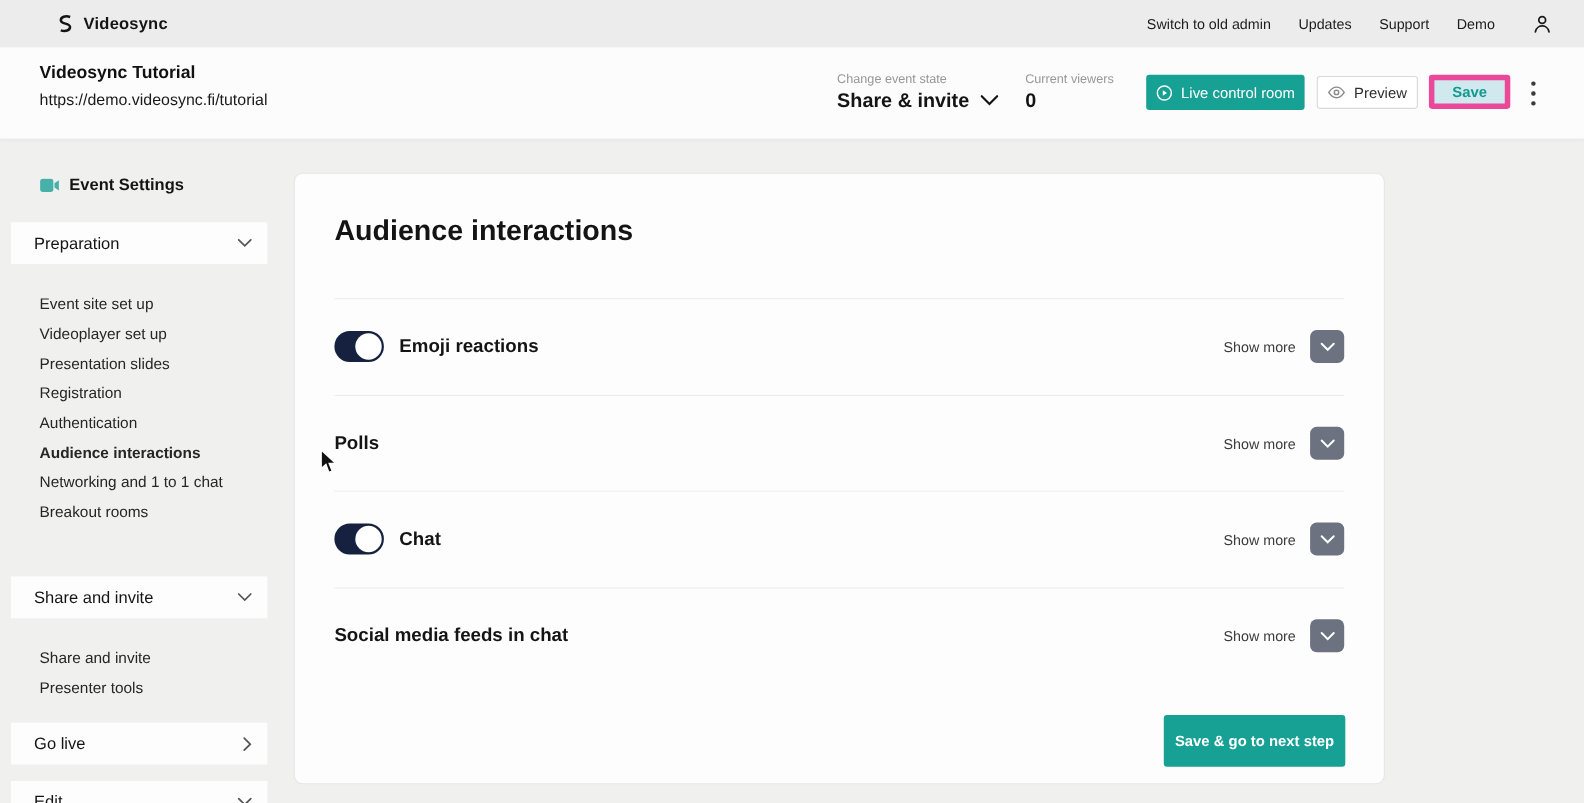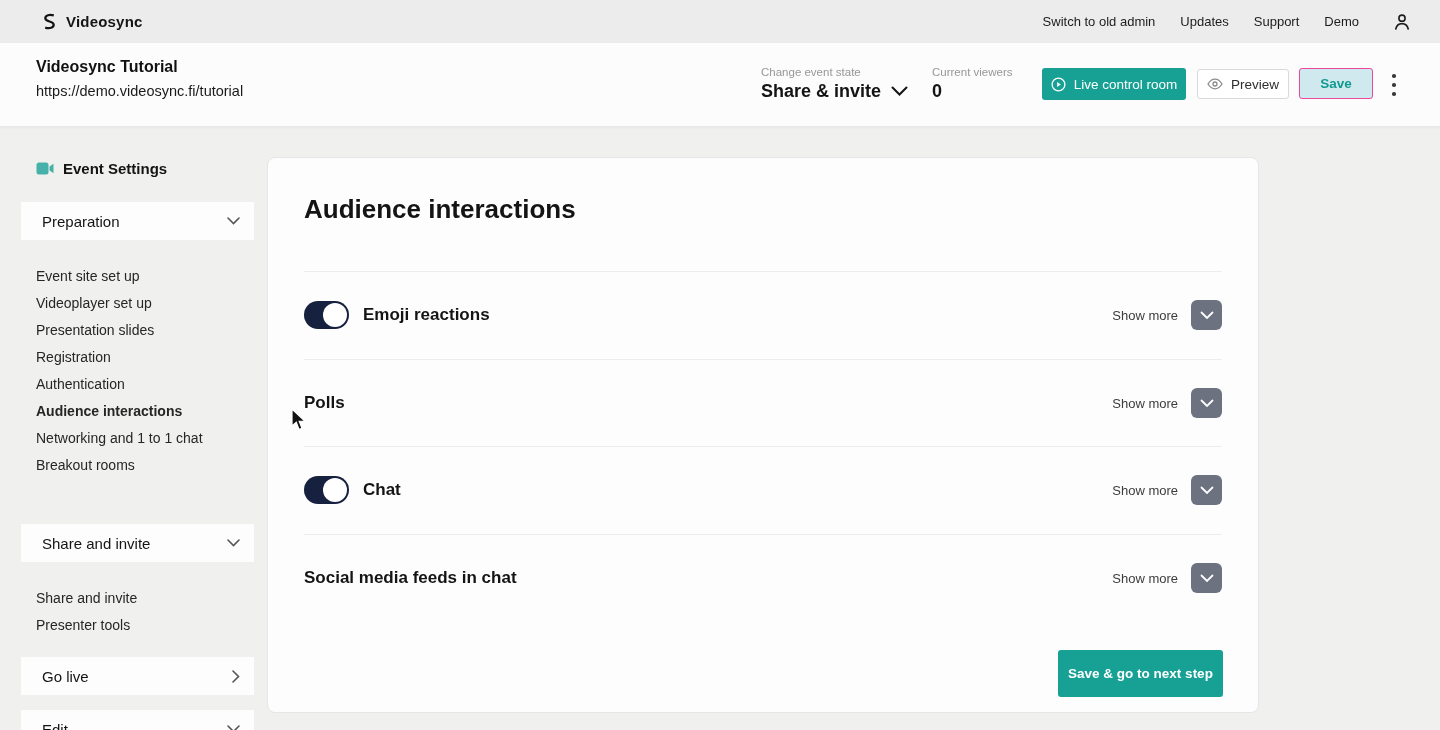--- a/index.html
+++ b/index.html
@@ -1,48 +1,48 @@
 <!DOCTYPE html>
 <html><head>
 <meta charset="utf-8">
 <style>
   * { margin:0; padding:0; box-sizing:border-box; }
   html,body { width:1440px; height:730px; }
   body { font-family:"Liberation Sans", sans-serif; }
   .screen { position:relative; width:1440px; height:730px; background:#f0f0ef; overflow:hidden; color:#161616; }
 
   
-  .topbar { position:absolute; top:0; left:0; width:1440px; height:43px; background:#ececec; display:flex; align-items:center; }
+  .topbar { position:absolute; top:0; left:0; width:1440px; height:43px; background:#ececec; display:flex; align-items:center;padding-left:10px; }
   .logo-wrap { display:flex; align-items:center; margin-left:40px; gap:7px; }
   .logo-mark { width:19px; height:19px; }
   .logo-text { font-size:15px; font-weight:bold; color:#141414; letter-spacing:.2px; }
   .videos-dropdown { position:absolute; left:267px; top:0; height:43px; display:flex; align-items:center; gap:7px; font-size:13px; font-weight:bold; color:#1c1c1c; cursor:pointer; }
   .caret-down { width:0; height:0; border-left:4.5px solid transparent; border-right:4.5px solid transparent; border-top:5.5px solid #1c1c1c; }
   .topbar-links { margin-left:auto; display:flex; align-items:center; gap:25px; padding-right:28px; }
   .topbar-link { font-size:13px; color:#1c1c1c; cursor:pointer; }
   .person-icon { width:20px; height:20px; margin-left:8px; cursor:pointer; }
 
   
   .header { position:absolute; top:43px; left:0; width:1440px; height:84px; background:#fcfcfc; border-bottom:1px solid #e9e9e9; box-shadow:0 1px 3px rgba(0,0,0,.04); }
   .event-title { position:absolute; left:36px; top:15px; font-size:16px; font-weight:bold; color:#111; }
   .event-url { position:absolute; left:36px; top:40px; font-size:14.5px; color:#1a1a1a; }
   .state-label { position:absolute; left:761px; top:23px; font-size:11.5px; color:#979797; }
   .state-value { position:absolute; left:761px; top:38px; font-size:18px; font-weight:bold; color:#141414; display:flex; align-items:center; gap:10px; cursor:pointer; }
   .viewers-label { position:absolute; left:932px; top:23px; font-size:11.5px; color:#979797; }
   .viewers-count { position:absolute; left:932px; top:38px; font-size:18px; font-weight:bold; color:#141414; }
   .btn { display:flex; align-items:center; justify-content:center; gap:8px; border-radius:3px; cursor:pointer; font-family:inherit; }
   .btn-live { position:absolute; left:1042px; top:25px; width:144px; height:32px; background:#17a094; color:#fff; font-size:13.5px; border:none; }
   .btn-preview { position:absolute; left:1197px; top:26px; width:92px; height:30px; background:#fff; color:#2e2e2e; font-size:13.5px; border:1px solid #d9d9d9; }
-  .btn-save { position:absolute; left:1299px; top:25px; width:74px; height:31px; background:#cfe9ee; color:#12998f; font-weight:bold; font-size:13.5px; border:1px solid #ec4899; }
+  .btn-save { position:absolute; left:1299px; top:25px; width:74px; height:31px; background:#cfe9ee; color:#12998f; font-weight:bold; font-size:13.5px; border:5px solid #ec4899; }
   .kebab { position:absolute; left:1389px; top:31px; width:10px; height:22px; display:flex; flex-direction:column; align-items:center; justify-content:space-between; cursor:pointer; }
   .kebab i { width:3.6px; height:3.6px; border-radius:50%; background:#3a3a3a; }
 
   
   .sb-title { position:absolute; left:36px; top:160px; display:flex; align-items:center; gap:9px; font-size:15px; font-weight:bold; color:#141414; }
-  .sb-section { position:absolute; left:21px; width:233px; height:38px; background:#fdfdfd; display:flex; align-items:center; padding:0 14px 0 21px; font-size:15px; color:#141414; cursor:pointer; }
+  .sb-section { position:absolute; left:10px; width:233px; height:38px; background:#fdfdfd; display:flex; align-items:center; padding:0 14px 0 21px; font-size:15px; color:#141414; cursor:pointer; }
   .sb-section .chev { margin-left:auto; color:#555; }
   .sec-preparation { top:202px; }
   .sec-share { top:524px; }
   .sec-golive { top:657px; }
   .sec-edit { top:710px; }
   .sb-list { position:absolute; left:36px; width:212px; list-style:none; }
   .list-preparation { top:262px; }
   .list-share { top:584px; }
   .sb-item { height:27px; display:flex; align-items:center; font-size:14px; color:#262626; cursor:pointer; }
   .sb-item.active { font-weight:bold; }

